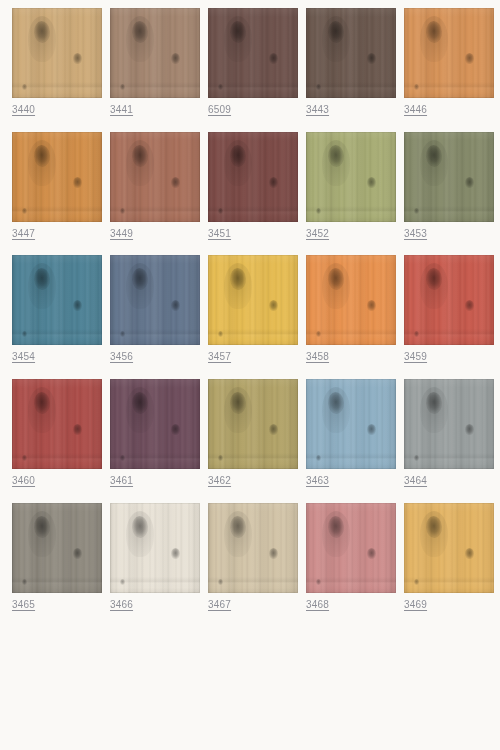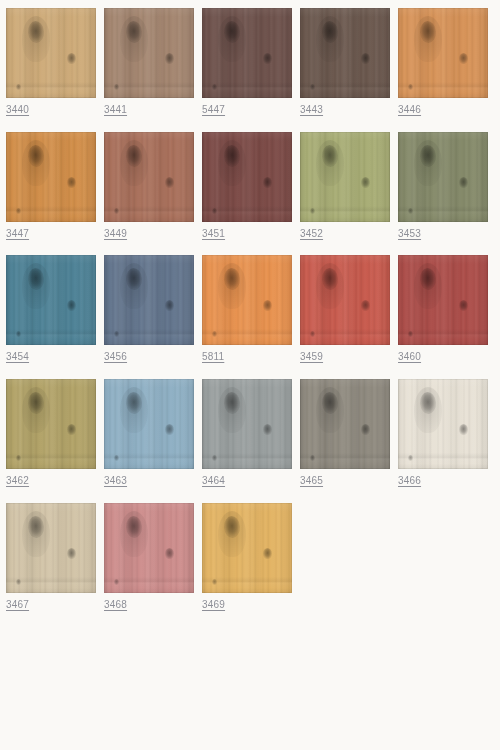--- a/index.html
+++ b/index.html
@@ -14,21 +14,21 @@
     font-family: "Liberation Sans", sans-serif;
     overflow: hidden;
   }
 
   #swatch-grid {
     display: grid;
     grid-template-columns: repeat(5, 90px);
     grid-template-rows: repeat(6, 1fr);
     column-gap: 8px;
     row-gap: 0px;
-    padding: 8px 0 0 6px;
+    padding: 8px 0 0 12px;
     box-sizing: border-box;
     height: 750px;
     align-content: start;
   }
 
   .swatch-cell {
     width: 90px;
     display: flex;
     flex-direction: column;
     align-items: flex-start;
@@ -186,21 +186,21 @@
   <div class="swatch-cell">
     <div class="board" style="background-color: rgb(110, 82, 76);">
       <div class="grain-bands" style="opacity: 0.8;"></div>
       <div class="grain-lines" style="background-position: 1px 0px;"></div>
       <div class="knot knot-main-halo"></div>
       <div class="knot knot-main"></div>
       <div class="knot knot-small"></div>
       <div class="knot knot-tiny"></div>
       <div class="board-shade"></div>
     </div>
-    <span class="swatch-label">5447</span>
+    <span class="swatch-label">6509</span>
   </div>
 
   <div class="swatch-cell">
     <div class="board" style="background-color: rgb(107, 88, 78);">
       <div class="grain-bands" style="opacity: 0.9;"></div>
       <div class="grain-lines" style="background-position: 8px 0px;"></div>
       <div class="knot knot-main-halo"></div>
       <div class="knot knot-main"></div>
       <div class="knot knot-small"></div>
       <div class="knot knot-tiny"></div>
@@ -311,32 +311,44 @@
       <div class="grain-lines" style="background-position: 8px 0px;"></div>
       <div class="knot knot-main-halo"></div>
       <div class="knot knot-main"></div>
       <div class="knot knot-small"></div>
       <div class="knot knot-tiny"></div>
       <div class="board-shade"></div>
     </div>
     <span class="swatch-label">3456</span>
   </div>
 
+  <div class="swatch-cell">
+    <div class="board" style="background-color: rgb(230, 188, 82);">
+      <div class="grain-bands" style="opacity: 0.8;"></div>
+      <div class="grain-lines" style="background-position: 2px 0px;"></div>
+      <div class="knot knot-main-halo"></div>
+      <div class="knot knot-main"></div>
+      <div class="knot knot-small"></div>
+      <div class="knot knot-tiny"></div>
+      <div class="board-shade"></div>
+    </div>
+    <span class="swatch-label">3457</span>
+  </div>
 
   <div class="swatch-cell">
     <div class="board" style="background-color: rgb(232, 146, 79);">
       <div class="grain-bands" style="opacity: 0.9;"></div>
       <div class="grain-lines" style="background-position: 9px 0px;"></div>
       <div class="knot knot-main-halo"></div>
       <div class="knot knot-main"></div>
       <div class="knot knot-small"></div>
       <div class="knot knot-tiny"></div>
       <div class="board-shade"></div>
     </div>
-    <span class="swatch-label">5811</span>
+    <span class="swatch-label">3458</span>
   </div>
 
   <div class="swatch-cell">
     <div class="board" style="background-color: rgb(200, 91, 78);">
       <div class="grain-bands" style="opacity: 1;"></div>
       <div class="grain-lines" style="background-position: 3px 0px;"></div>
       <div class="knot knot-main-halo"></div>
       <div class="knot knot-main"></div>
       <div class="knot knot-small"></div>
       <div class="knot knot-tiny"></div>
@@ -351,20 +363,32 @@
       <div class="grain-lines" style="background-position: 10px 0px;"></div>
       <div class="knot knot-main-halo"></div>
       <div class="knot knot-main"></div>
       <div class="knot knot-small"></div>
       <div class="knot knot-tiny"></div>
       <div class="board-shade"></div>
     </div>
     <span class="swatch-label">3460</span>
   </div>
 
+  <div class="swatch-cell">
+    <div class="board" style="background-color: rgb(110, 77, 92);">
+      <div class="grain-bands" style="opacity: 0.9;"></div>
+      <div class="grain-lines" style="background-position: 4px 0px;"></div>
+      <div class="knot knot-main-halo"></div>
+      <div class="knot knot-main"></div>
+      <div class="knot knot-small"></div>
+      <div class="knot knot-tiny"></div>
+      <div class="board-shade"></div>
+    </div>
+    <span class="swatch-label">3461</span>
+  </div>
 
   <div class="swatch-cell">
     <div class="board" style="background-color: rgb(178, 163, 104);">
       <div class="grain-bands" style="opacity: 1;"></div>
       <div class="grain-lines" style="background-position: 11px 0px;"></div>
       <div class="knot knot-main-halo"></div>
       <div class="knot knot-main"></div>
       <div class="knot knot-small"></div>
       <div class="knot knot-tiny"></div>
       <div class="board-shade"></div>

